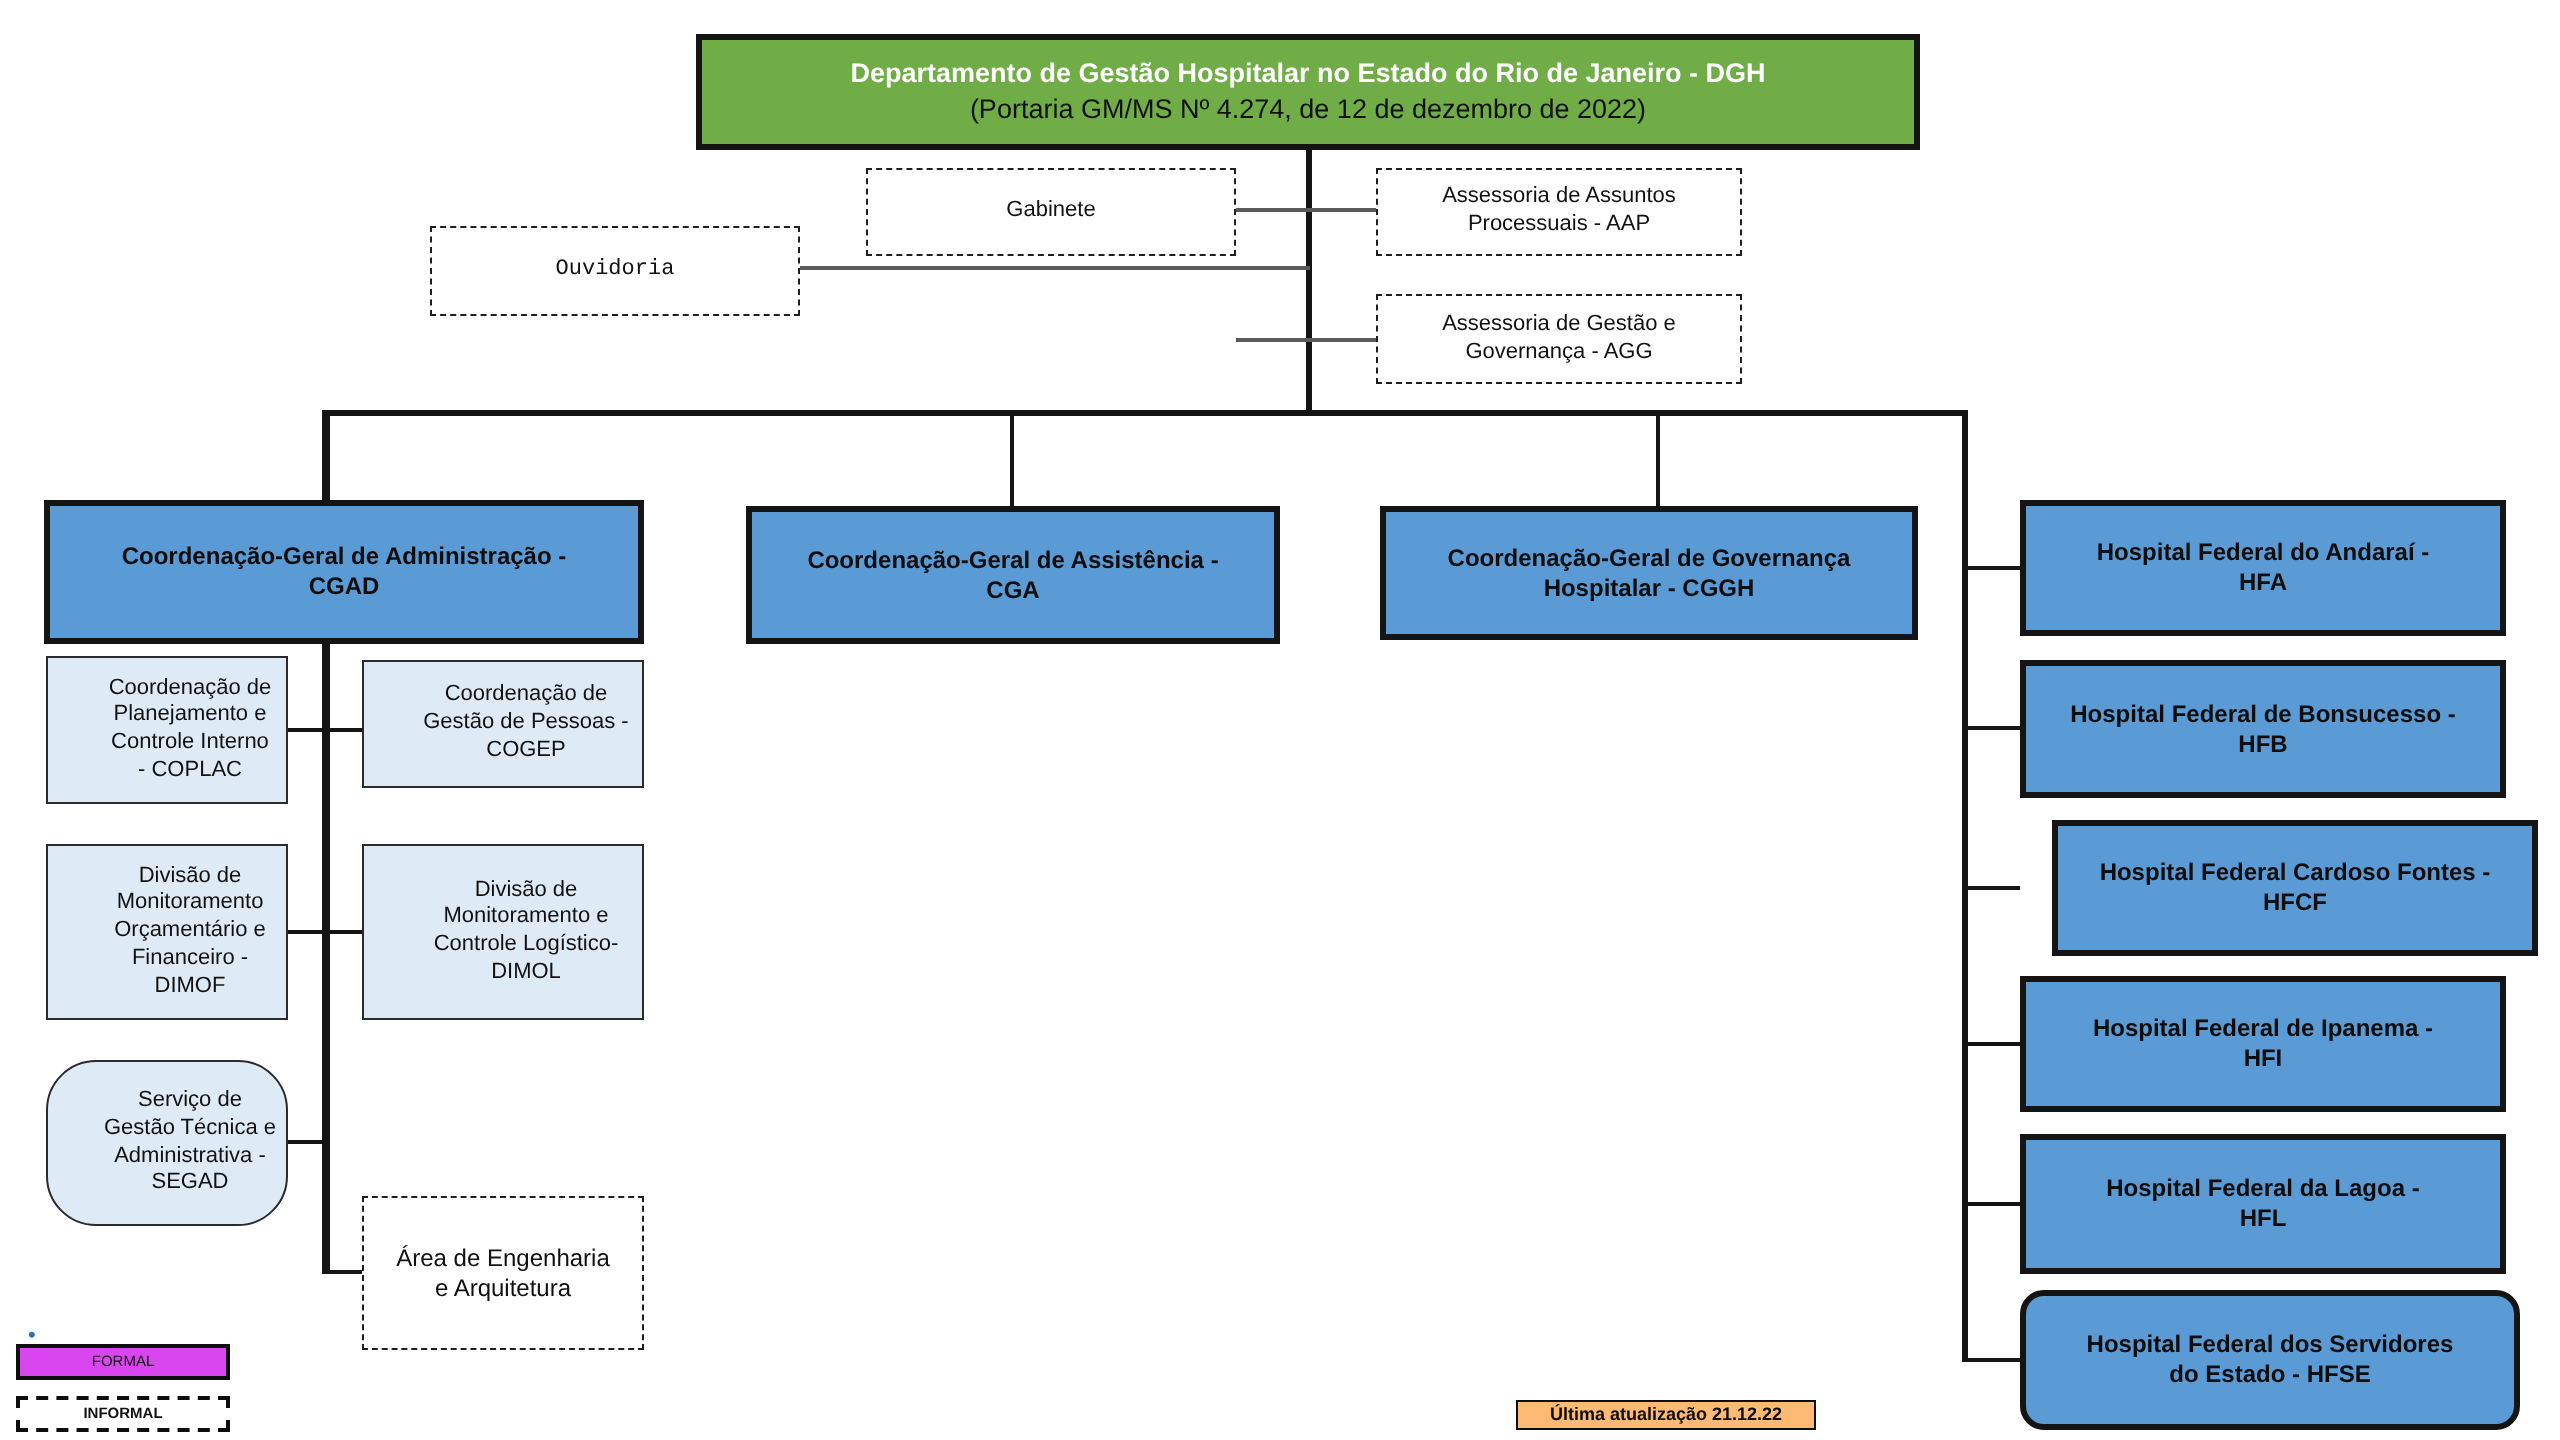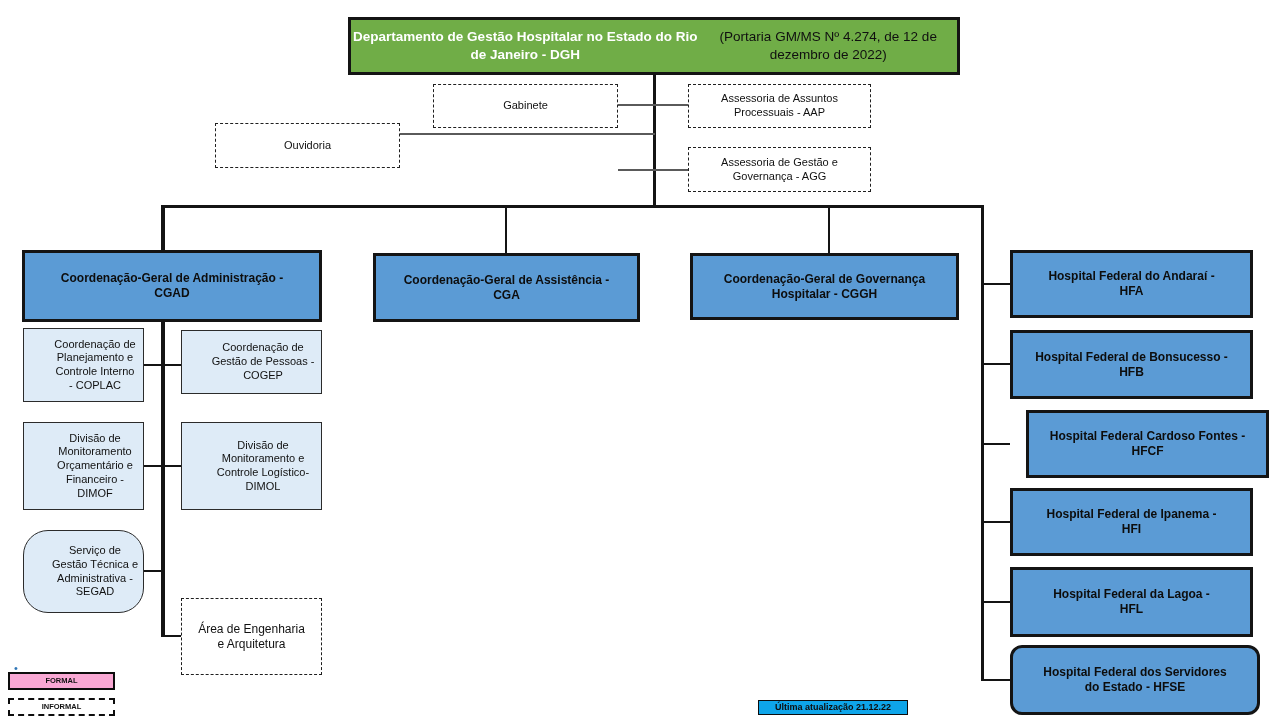--- a/index.html
+++ b/index.html
@@ -17,20 +17,21 @@
     display: flex;
     align-items: center;
     justify-content: center;
     text-align: center;
     white-space: pre-line;
     line-height: 1.25;
   }
   .green-box {
     background: #70AD47;
     border: 3px solid #141414;
+    flex-direction: column;
     line-height: 1.35;
   }
   .green-box .title { color: #ffffff; font-weight: bold; font-size: 13.5px; }
   .green-box .subtitle { color: #101010; font-size: 13.5px; }
   .blue-box {
     background: #5B9BD5;
     border: 3px solid #141414;
     color: #0d0d0d;
     font-weight: bold;
     font-size: 12px;
@@ -60,35 +61,35 @@
   .legend-link {
     color: #2E75B6;
     font-weight: bold;
     font-size: 10px;
     text-decoration: underline;
     letter-spacing: 0.5px;
     cursor: pointer;
     margin-top: 25px;
   }
   .legend-box-formal {
-    background: #f9a8d4;
+    background: #d946ef;
     border: 2px solid #0d0d0d;
     font-size: 7.5px;
-    font-weight: bold;
+    font-weight: normal;
     color: #111;
   }
   .legend-box-informal {
     background: #ffffff;
     border: 2.5px dashed #0d0d0d;
     font-size: 7.5px;
     font-weight: bold;
     color: #111;
   }
   .update-box {
-    background: #0ea5e9;
+    background: #fdba74;
     border: 1px solid #0d0d0d;
     font-size: 9px;
     font-weight: bold;
     color: #0d0d0d;
   }
 </style>
 </head>
 <body>
 
 <div id="canvas">
@@ -115,21 +116,21 @@
   <div class="conn" style="left:144px; top:465px; width:37px; height:2px;"></div>
   <div class="conn" style="left:144px; top:570px; width:18px; height:2px;"></div>
   <div class="conn" style="left:164px; top:635px; width:17px; height:2px;"></div>
 
   <div class="box green-box" style="left:348px; top:17px; width:612px; height:58px;">
     <div class="title">Departamento de Gestão Hospitalar no Estado do Rio de Janeiro - DGH</div>
     <div class="subtitle">(Portaria GM/MS Nº 4.274, de 12 de dezembro de 2022)</div>
   </div>
 
   <div class="box dashed-box" style="left:433px; top:84px; width:185px; height:44px;">Gabinete</div>
-  <div class="box dashed-box" style="left:215px; top:123px; width:185px; height:45px;">Ouvidoria</div>
+  <div class="box dashed-box" style="left:215px; top:113px; width:185px; height:45px;font-family:Liberation Mono, monospace;">Ouvidoria</div>
   <div class="box dashed-box" style="left:688px; top:84px; width:183px; height:44px;">Assessoria de Assuntos
 Processuais - AAP</div>
   <div class="box dashed-box" style="left:688px; top:147px; width:183px; height:45px;">Assessoria de Gestão e
 Governança - AGG</div>
 
   <div class="box blue-box" style="left:22px; top:250px; width:300px; height:72px;">Coordenação-Geral de Administração -
 CGAD</div>
   <div class="box blue-box" style="left:373px; top:253px; width:267px; height:69px;">Coordenação-Geral de Assistência -
 CGA</div>
   <div class="box blue-box" style="left:690px; top:253px; width:269px; height:67px;">Coordenação-Geral de Governança

